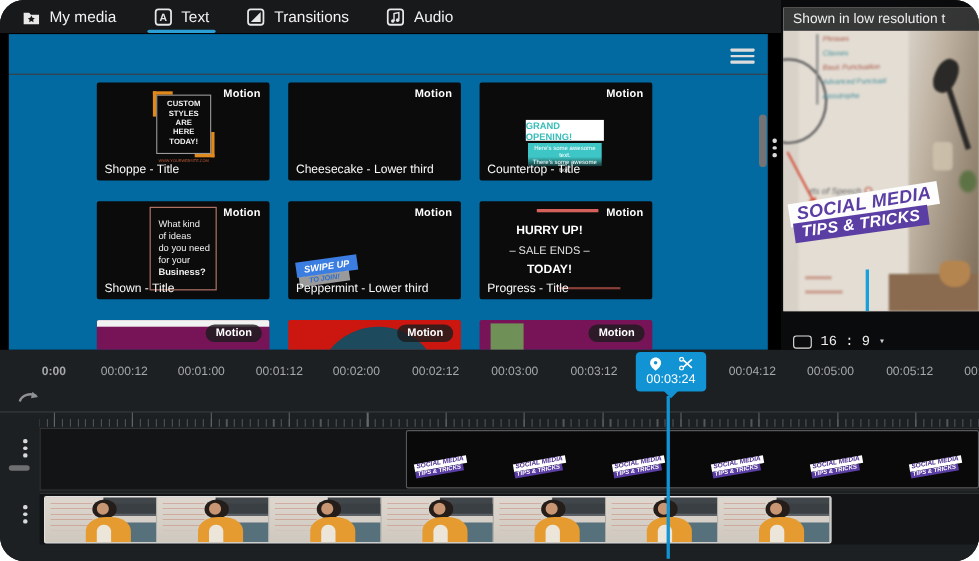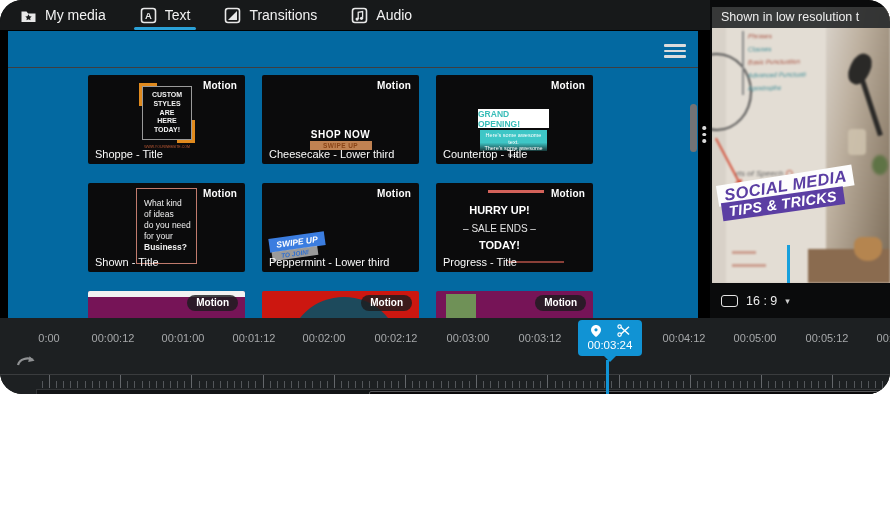--- a/index.html
+++ b/index.html
@@ -1,18 +1,18 @@
 <!DOCTYPE html>
 <html><head>
 <meta charset="utf-8">
 <style>
   * { margin:0; padding:0; box-sizing:border-box; }
   html,body { background:#ffffff; }
   body { font-family:"Liberation Sans", sans-serif; }
-  .app { position:relative; width:890px; height:394px; background:#000; border-radius:22px; overflow:hidden; }
+  .app { position:relative; width:890px; height:510px; background:#000; border-radius:22px; overflow:hidden; }
 
   
   .toolbar { position:absolute; left:0; top:0; width:712px; height:30px; background:#17191a;
              display:flex; align-items:center; padding-left:20px; gap:34px; }
   .tab { display:flex; align-items:center; gap:8px; height:100%; position:relative; cursor:pointer; }
   .tab .tlabel { color:#f2f2f2; font-size:14px; }
   .tab.active::after { content:""; position:absolute; left:-6px; right:-6px; bottom:0; height:3px;
                        background:#2aa0d6; border-radius:2px; }
 
   
@@ -99,21 +99,21 @@
   .desk { position:absolute; right:0; bottom:0; width:82px; height:34px; background:#8a6b4f; }
   .basket { position:absolute; right:8px; bottom:22px; width:28px; height:24px; background:#b5854f; border-radius:8px 8px 50% 50%; }
   .lowres { position:absolute; left:0; top:0; right:0; height:21px; background:rgba(42,44,45,.93);
     color:#eeeeee; font-size:12.5px; line-height:21px; padding-left:9px; white-space:nowrap; overflow:hidden; }
   .stickergrp { position:absolute; left:6px; top:168px; transform:rotate(-9deg); cursor:move; }
   .st1 { display:inline-block; background:#fdfdfd; color:#5b3ea3; font-size:16.5px; font-weight:800; font-style:italic;
     padding:1px 7px; white-space:nowrap; letter-spacing:.3px; }
   .st2 { display:block; width:fit-content; background:#5b3ea3; color:#fff; font-size:14.5px; font-weight:800; font-style:italic;
     padding:1px 7px; margin:-2px 0 0 2px; transform:rotate(1deg); white-space:nowrap; letter-spacing:.3px; }
   .guide { position:absolute; left:75px; top:238px; width:3px; height:38px; background:#18a0dc; }
-  .pfoot { position:absolute; left:0; right:12px; top:283px; height:35px; display:flex; align-items:center; padding-left:11px; }
+  .pfoot { position:absolute; left:0; right:12px; top:283px; height:35px; display:flex; align-items:flex-end; padding-left:11px;font-family:Liberation Mono, monospace; }
   .aspect { display:flex; align-items:center; gap:8px; cursor:pointer; }
   .monicon { width:17px; height:12px; border:1.8px solid #e4e4e4; border-radius:3px; }
   .aspect .alabel { color:#ececec; font-size:12.5px; }
   .aspect .caret { color:#cccccc; font-size:9px; }
 
   
   .timeline { position:absolute; left:0; top:318px; width:890px; height:192px; background:#1d2022; }
   .redo { position:absolute; left:15px; top:33px; cursor:pointer; }
   .tsrow { position:absolute; left:0; top:14px; height:14px; width:100%; }
   .ts { position:absolute; top:0; transform:translateX(-50%); font-size:11px; color:#a6a8aa; white-space:nowrap; }
@@ -213,24 +213,20 @@
           <span>ARE</span>
           <span>HERE</span>
           <span>TODAY!</span>
         </div>
         <div class="shoppe-note">WWW.YOURWEBSITE.COM</div>
         <span class="tname">Shoppe - Title</span>
       </div>
 
       <div class="tile">
         <span class="motion">Motion</span>
-        <div class="cheese-wrap">
-          <div class="cheese1">SHOP NOW</div>
-          <div class="cheese2">SWIPE UP</div>
-        </div>
         <span class="tname">Cheesecake - Lower third</span>
       </div>
 
       <div class="tile">
         <span class="motion">Motion</span>
         <div class="ct-box1">GRAND OPENING!</div>
         <div class="ct-box2">
           <div>Here's some awesome text.</div>
           <div>There's some awesome text.</div>
         </div>
@@ -331,21 +327,21 @@
       </div>
     </div>
   </section>
 
   <section class="timeline">
     <svg class="redo" width="22" height="18" viewBox="0 0 22 18">
       <path d="M3 14 C4.5 8 13 5.5 18 9" stroke="#8f9193" stroke-width="2.2" fill="none"></path>
       <path d="M14.5 5.2 L19.6 9.8 L13.2 11 z" fill="#8f9193"></path>
     </svg>
     <div class="tsrow" id="tsRow">
-        <span class="ts" style="left: 49px;">0:00</span>
+        <span class="ts" style="left: 49px; font-weight: bold;">0:00</span>
         <span class="ts" style="left: 113px;">00:00:12</span>
         <span class="ts" style="left: 183px;">00:01:00</span>
         <span class="ts" style="left: 254px;">00:01:12</span>
         <span class="ts" style="left: 307px; margin-left: 17px;">00:02:00</span>
         <span class="ts" style="left: 396px;">00:02:12</span>
         <span class="ts" style="left: 468px;">00:03:00</span>
         <span class="ts" style="left: 540px;">00:03:12</span>
         <span class="ts" style="left: 684px;">00:04:12</span>
         <span class="ts" style="left: 755px;">00:05:00</span>
         <span class="ts" style="left: 827px;">00:05:12</span>

